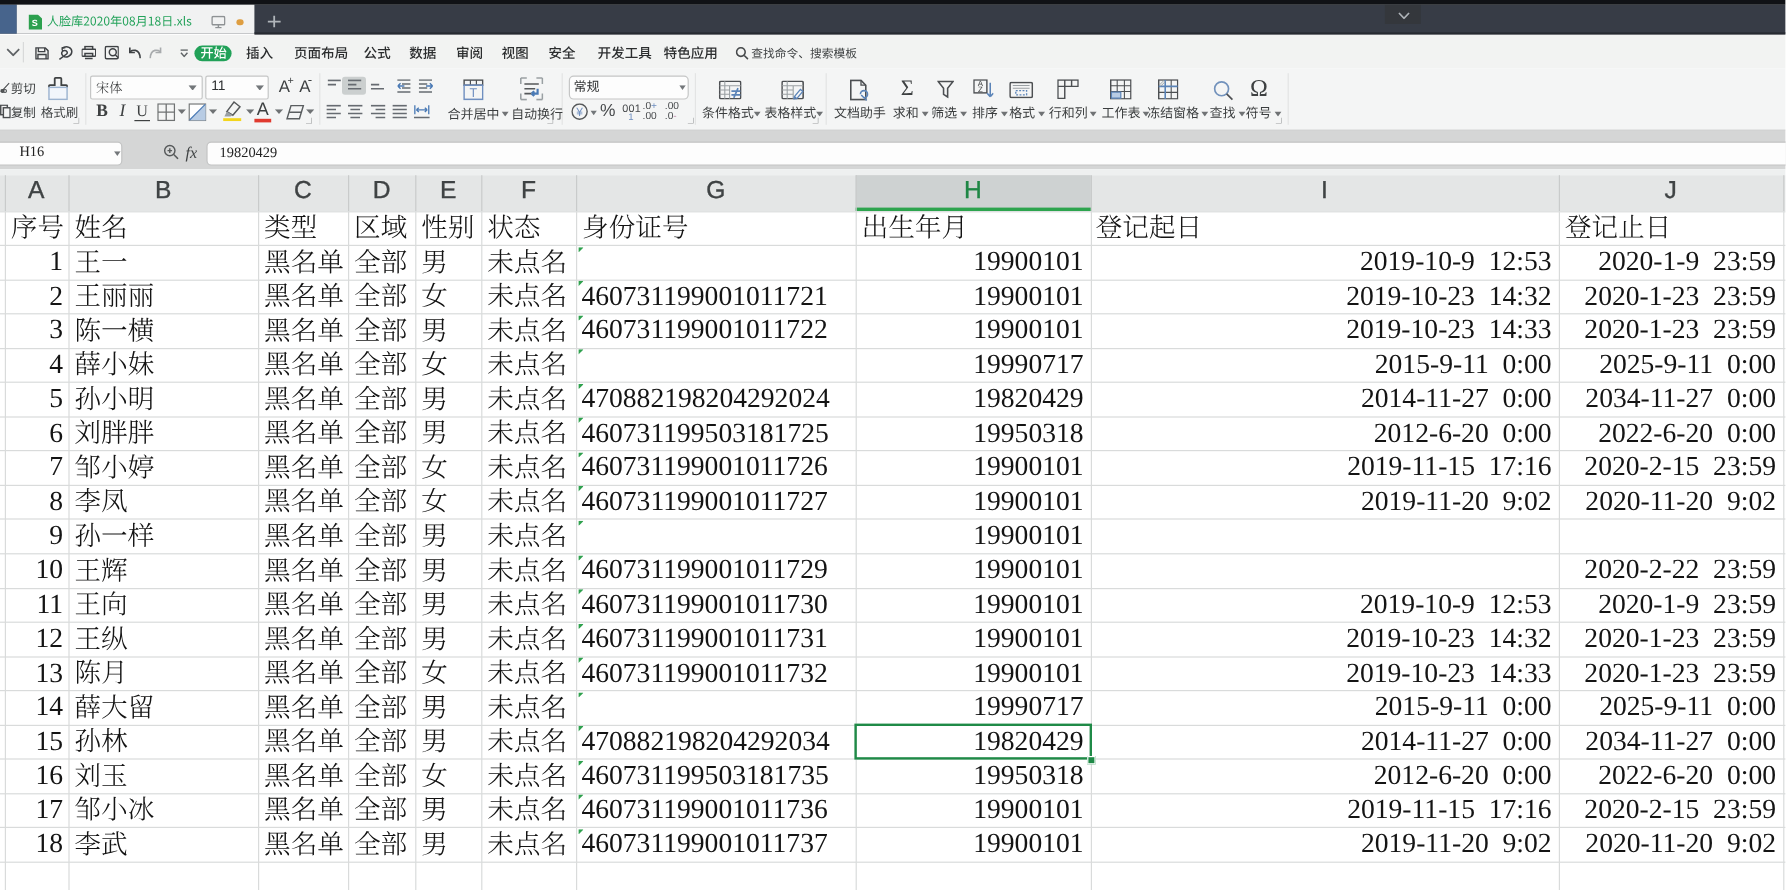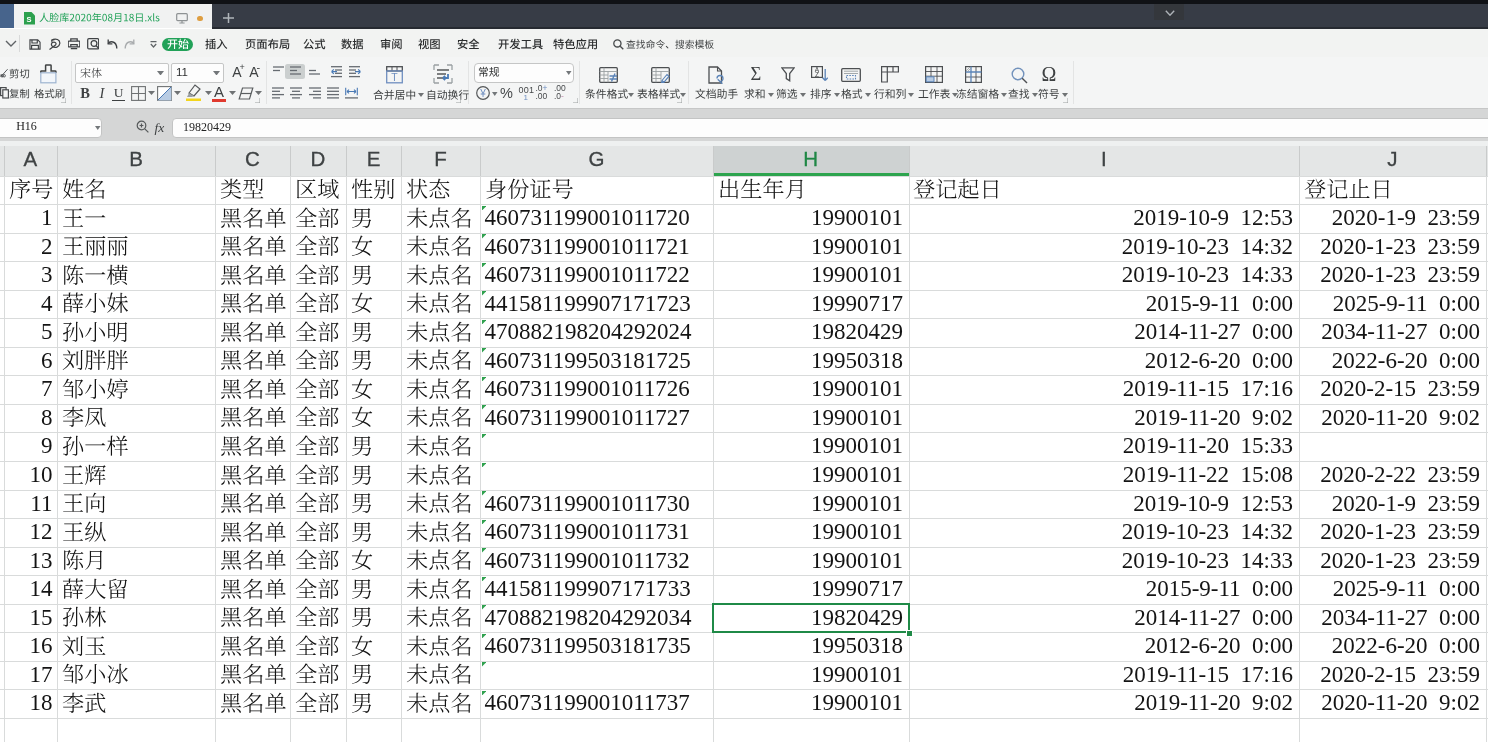--- a/index.html
+++ b/index.html
@@ -781,21 +781,20 @@
       <use href="#f90e8" x="1000"></use>
     </svg>
     <svg style="position:absolute;left:350.5px;top:207.5px;overflow:visible" width="22.2" height="22.2" viewBox="0 -820 1000 1000" fill="#141414">
       <use href="#f7537" x="0"></use>
     </svg>
     <svg style="position:absolute;left:406.0px;top:207.5px;overflow:visible" width="66.6" height="22.2" viewBox="0 -820 3000 1000" fill="#141414">
       <use href="#f672a" x="0"></use>
       <use href="#f70b9" x="1000"></use>
       <use href="#f540d" x="2000"></use>
     </svg>
-    <div style="position:absolute;left:484.5px;top:204.05px;width:230px;height:28.55px;font:23px &quot;Liberation Serif&quot;;color:#141414;line-height:28.55px">460731199001011720</div>
     <div style="position:absolute;left:643px;top:204.05px;width:260px;height:28.55px;font:23px &quot;Liberation Serif&quot;;color:#141414;line-height:28.55px;text-align:right">19900101</div>
     <div style="position:absolute;left:1033px;top:204.05px;width:260px;height:28.55px;font:23px &quot;Liberation Serif&quot;;color:#141414;line-height:28.55px;text-align:right">2019-10-9&nbsp;&nbsp;12:53</div>
     <div style="position:absolute;left:1220px;top:204.05px;width:260px;height:28.55px;font:23px &quot;Liberation Serif&quot;;color:#141414;line-height:28.55px;text-align:right">2020-1-9&nbsp;&nbsp;23:59</div>
     <svg style="position:absolute;left:481.5px;top:205.6px" width="4.5" height="4.5" viewBox="0 0 5 5" fill="#2fa14e">
       <path d="M0 0 H5 L0 5 Z"></path>
     </svg>
     <div style="position:absolute;left:-207.5px;top:232.6px;width:260px;height:28.55px;font:23px &quot;Liberation Serif&quot;;color:#141414;line-height:28.55px;text-align:right">2</div>
     <svg style="position:absolute;left:62.0px;top:236.1px;overflow:visible" width="66.6" height="22.2" viewBox="0 -820 3000 1000" fill="#141414">
       <use href="#f738b" x="0"></use>
       <use href="#f4e3d" x="1000"></use>
@@ -871,21 +870,20 @@
       <use href="#f90e8" x="1000"></use>
     </svg>
     <svg style="position:absolute;left:350.5px;top:293.2px;overflow:visible" width="22.2" height="22.2" viewBox="0 -820 1000 1000" fill="#141414">
       <use href="#f5973" x="0"></use>
     </svg>
     <svg style="position:absolute;left:406.0px;top:293.2px;overflow:visible" width="66.6" height="22.2" viewBox="0 -820 3000 1000" fill="#141414">
       <use href="#f672a" x="0"></use>
       <use href="#f70b9" x="1000"></use>
       <use href="#f540d" x="2000"></use>
     </svg>
-    <div style="position:absolute;left:484.5px;top:289.7px;width:230px;height:28.55px;font:23px &quot;Liberation Serif&quot;;color:#141414;line-height:28.55px">441581199907171723</div>
     <div style="position:absolute;left:643px;top:289.7px;width:260px;height:28.55px;font:23px &quot;Liberation Serif&quot;;color:#141414;line-height:28.55px;text-align:right">19990717</div>
     <div style="position:absolute;left:1033px;top:289.7px;width:260px;height:28.55px;font:23px &quot;Liberation Serif&quot;;color:#141414;line-height:28.55px;text-align:right">2015-9-11&nbsp;&nbsp;0:00</div>
     <div style="position:absolute;left:1220px;top:289.7px;width:260px;height:28.55px;font:23px &quot;Liberation Serif&quot;;color:#141414;line-height:28.55px;text-align:right">2025-9-11&nbsp;&nbsp;0:00</div>
     <svg style="position:absolute;left:481.5px;top:291.2px" width="4.5" height="4.5" viewBox="0 0 5 5" fill="#2fa14e">
       <path d="M0 0 H5 L0 5 Z"></path>
     </svg>
     <div style="position:absolute;left:-207.5px;top:318.25px;width:260px;height:28.55px;font:23px &quot;Liberation Serif&quot;;color:#141414;line-height:28.55px;text-align:right">5</div>
     <svg style="position:absolute;left:62.0px;top:321.7px;overflow:visible" width="66.6" height="22.2" viewBox="0 -820 3000 1000" fill="#141414">
       <use href="#f5b59" x="0"></use>
       <use href="#f5c0f" x="1000"></use>
@@ -1021,21 +1019,20 @@
     </svg>
     <svg style="position:absolute;left:350.5px;top:435.9px;overflow:visible" width="22.2" height="22.2" viewBox="0 -820 1000 1000" fill="#141414">
       <use href="#f7537" x="0"></use>
     </svg>
     <svg style="position:absolute;left:406.0px;top:435.9px;overflow:visible" width="66.6" height="22.2" viewBox="0 -820 3000 1000" fill="#141414">
       <use href="#f672a" x="0"></use>
       <use href="#f70b9" x="1000"></use>
       <use href="#f540d" x="2000"></use>
     </svg>
     <div style="position:absolute;left:643px;top:432.45px;width:260px;height:28.55px;font:23px &quot;Liberation Serif&quot;;color:#141414;line-height:28.55px;text-align:right">19900101</div>
-    <div style="position:absolute;left:1033px;top:432.45px;width:260px;height:28.55px;font:23px &quot;Liberation Serif&quot;;color:#141414;line-height:28.55px;text-align:right">2019-11-20&nbsp;&nbsp;15:33</div>
     <svg style="position:absolute;left:481.5px;top:433.9px" width="4.5" height="4.5" viewBox="0 0 5 5" fill="#2fa14e">
       <path d="M0 0 H5 L0 5 Z"></path>
     </svg>
     <div style="position:absolute;left:-207.5px;top:461.0px;width:260px;height:28.55px;font:23px &quot;Liberation Serif&quot;;color:#141414;line-height:28.55px;text-align:right">10</div>
     <svg style="position:absolute;left:62.0px;top:464.5px;overflow:visible" width="44.4" height="22.2" viewBox="0 -820 2000 1000" fill="#141414">
       <use href="#f738b" x="0"></use>
       <use href="#f8f89" x="1000"></use>
     </svg>
     <svg style="position:absolute;left:219.5px;top:464.5px;overflow:visible" width="66.6" height="22.2" viewBox="0 -820 3000 1000" fill="#141414">
       <use href="#f9ed1" x="0"></use>
@@ -1047,22 +1044,22 @@
       <use href="#f90e8" x="1000"></use>
     </svg>
     <svg style="position:absolute;left:350.5px;top:464.5px;overflow:visible" width="22.2" height="22.2" viewBox="0 -820 1000 1000" fill="#141414">
       <use href="#f7537" x="0"></use>
     </svg>
     <svg style="position:absolute;left:406.0px;top:464.5px;overflow:visible" width="66.6" height="22.2" viewBox="0 -820 3000 1000" fill="#141414">
       <use href="#f672a" x="0"></use>
       <use href="#f70b9" x="1000"></use>
       <use href="#f540d" x="2000"></use>
     </svg>
+    <div style="position:absolute;left:484.5px;top:461.0px;width:230px;height:28.55px;font:23px &quot;Liberation Serif&quot;;color:#141414;line-height:28.55px">460731199001011729</div>
     <div style="position:absolute;left:643px;top:461.0px;width:260px;height:28.55px;font:23px &quot;Liberation Serif&quot;;color:#141414;line-height:28.55px;text-align:right">19900101</div>
-    <div style="position:absolute;left:1033px;top:461.0px;width:260px;height:28.55px;font:23px &quot;Liberation Serif&quot;;color:#141414;line-height:28.55px;text-align:right">2019-11-22&nbsp;&nbsp;15:08</div>
     <div style="position:absolute;left:1220px;top:461.0px;width:260px;height:28.55px;font:23px &quot;Liberation Serif&quot;;color:#141414;line-height:28.55px;text-align:right">2020-2-22&nbsp;&nbsp;23:59</div>
     <svg style="position:absolute;left:481.5px;top:462.5px" width="4.5" height="4.5" viewBox="0 0 5 5" fill="#2fa14e">
       <path d="M0 0 H5 L0 5 Z"></path>
     </svg>
     <div style="position:absolute;left:-207.5px;top:489.55px;width:260px;height:28.55px;font:23px &quot;Liberation Serif&quot;;color:#141414;line-height:28.55px;text-align:right">11</div>
     <svg style="position:absolute;left:62.0px;top:493.0px;overflow:visible" width="44.4" height="22.2" viewBox="0 -820 2000 1000" fill="#141414">
       <use href="#f738b" x="0"></use>
       <use href="#f5411" x="1000"></use>
     </svg>
     <svg style="position:absolute;left:219.5px;top:493.0px;overflow:visible" width="66.6" height="22.2" viewBox="0 -820 3000 1000" fill="#141414">
@@ -1163,21 +1160,20 @@
       <use href="#f90e8" x="1000"></use>
     </svg>
     <svg style="position:absolute;left:350.5px;top:578.7px;overflow:visible" width="22.2" height="22.2" viewBox="0 -820 1000 1000" fill="#141414">
       <use href="#f7537" x="0"></use>
     </svg>
     <svg style="position:absolute;left:406.0px;top:578.7px;overflow:visible" width="66.6" height="22.2" viewBox="0 -820 3000 1000" fill="#141414">
       <use href="#f672a" x="0"></use>
       <use href="#f70b9" x="1000"></use>
       <use href="#f540d" x="2000"></use>
     </svg>
-    <div style="position:absolute;left:484.5px;top:575.2px;width:230px;height:28.55px;font:23px &quot;Liberation Serif&quot;;color:#141414;line-height:28.55px">441581199907171733</div>
     <div style="position:absolute;left:643px;top:575.2px;width:260px;height:28.55px;font:23px &quot;Liberation Serif&quot;;color:#141414;line-height:28.55px;text-align:right">19990717</div>
     <div style="position:absolute;left:1033px;top:575.2px;width:260px;height:28.55px;font:23px &quot;Liberation Serif&quot;;color:#141414;line-height:28.55px;text-align:right">2015-9-11&nbsp;&nbsp;0:00</div>
     <div style="position:absolute;left:1220px;top:575.2px;width:260px;height:28.55px;font:23px &quot;Liberation Serif&quot;;color:#141414;line-height:28.55px;text-align:right">2025-9-11&nbsp;&nbsp;0:00</div>
     <svg style="position:absolute;left:481.5px;top:576.7px" width="4.5" height="4.5" viewBox="0 0 5 5" fill="#2fa14e">
       <path d="M0 0 H5 L0 5 Z"></path>
     </svg>
     <div style="position:absolute;left:-207.5px;top:603.75px;width:260px;height:28.55px;font:23px &quot;Liberation Serif&quot;;color:#141414;line-height:28.55px;text-align:right">15</div>
     <svg style="position:absolute;left:62.0px;top:607.2px;overflow:visible" width="44.4" height="22.2" viewBox="0 -820 2000 1000" fill="#141414">
       <use href="#f5b59" x="0"></use>
       <use href="#f6797" x="1000"></use>
@@ -1251,20 +1247,21 @@
       <use href="#f90e8" x="1000"></use>
     </svg>
     <svg style="position:absolute;left:350.5px;top:664.3px;overflow:visible" width="22.2" height="22.2" viewBox="0 -820 1000 1000" fill="#141414">
       <use href="#f7537" x="0"></use>
     </svg>
     <svg style="position:absolute;left:406.0px;top:664.3px;overflow:visible" width="66.6" height="22.2" viewBox="0 -820 3000 1000" fill="#141414">
       <use href="#f672a" x="0"></use>
       <use href="#f70b9" x="1000"></use>
       <use href="#f540d" x="2000"></use>
     </svg>
+    <div style="position:absolute;left:484.5px;top:660.85px;width:230px;height:28.55px;font:23px &quot;Liberation Serif&quot;;color:#141414;line-height:28.55px">460731199001011736</div>
     <div style="position:absolute;left:643px;top:660.85px;width:260px;height:28.55px;font:23px &quot;Liberation Serif&quot;;color:#141414;line-height:28.55px;text-align:right">19900101</div>
     <div style="position:absolute;left:1033px;top:660.85px;width:260px;height:28.55px;font:23px &quot;Liberation Serif&quot;;color:#141414;line-height:28.55px;text-align:right">2019-11-15&nbsp;&nbsp;17:16</div>
     <div style="position:absolute;left:1220px;top:660.85px;width:260px;height:28.55px;font:23px &quot;Liberation Serif&quot;;color:#141414;line-height:28.55px;text-align:right">2020-2-15&nbsp;&nbsp;23:59</div>
     <svg style="position:absolute;left:481.5px;top:662.4px" width="4.5" height="4.5" viewBox="0 0 5 5" fill="#2fa14e">
       <path d="M0 0 H5 L0 5 Z"></path>
     </svg>
     <div style="position:absolute;left:-207.5px;top:689.4px;width:260px;height:28.55px;font:23px &quot;Liberation Serif&quot;;color:#141414;line-height:28.55px;text-align:right">18</div>
     <svg style="position:absolute;left:62.0px;top:692.9px;overflow:visible" width="44.4" height="22.2" viewBox="0 -820 2000 1000" fill="#141414">
       <use href="#f674e" x="0"></use>
       <use href="#f6b66" x="1000"></use>

